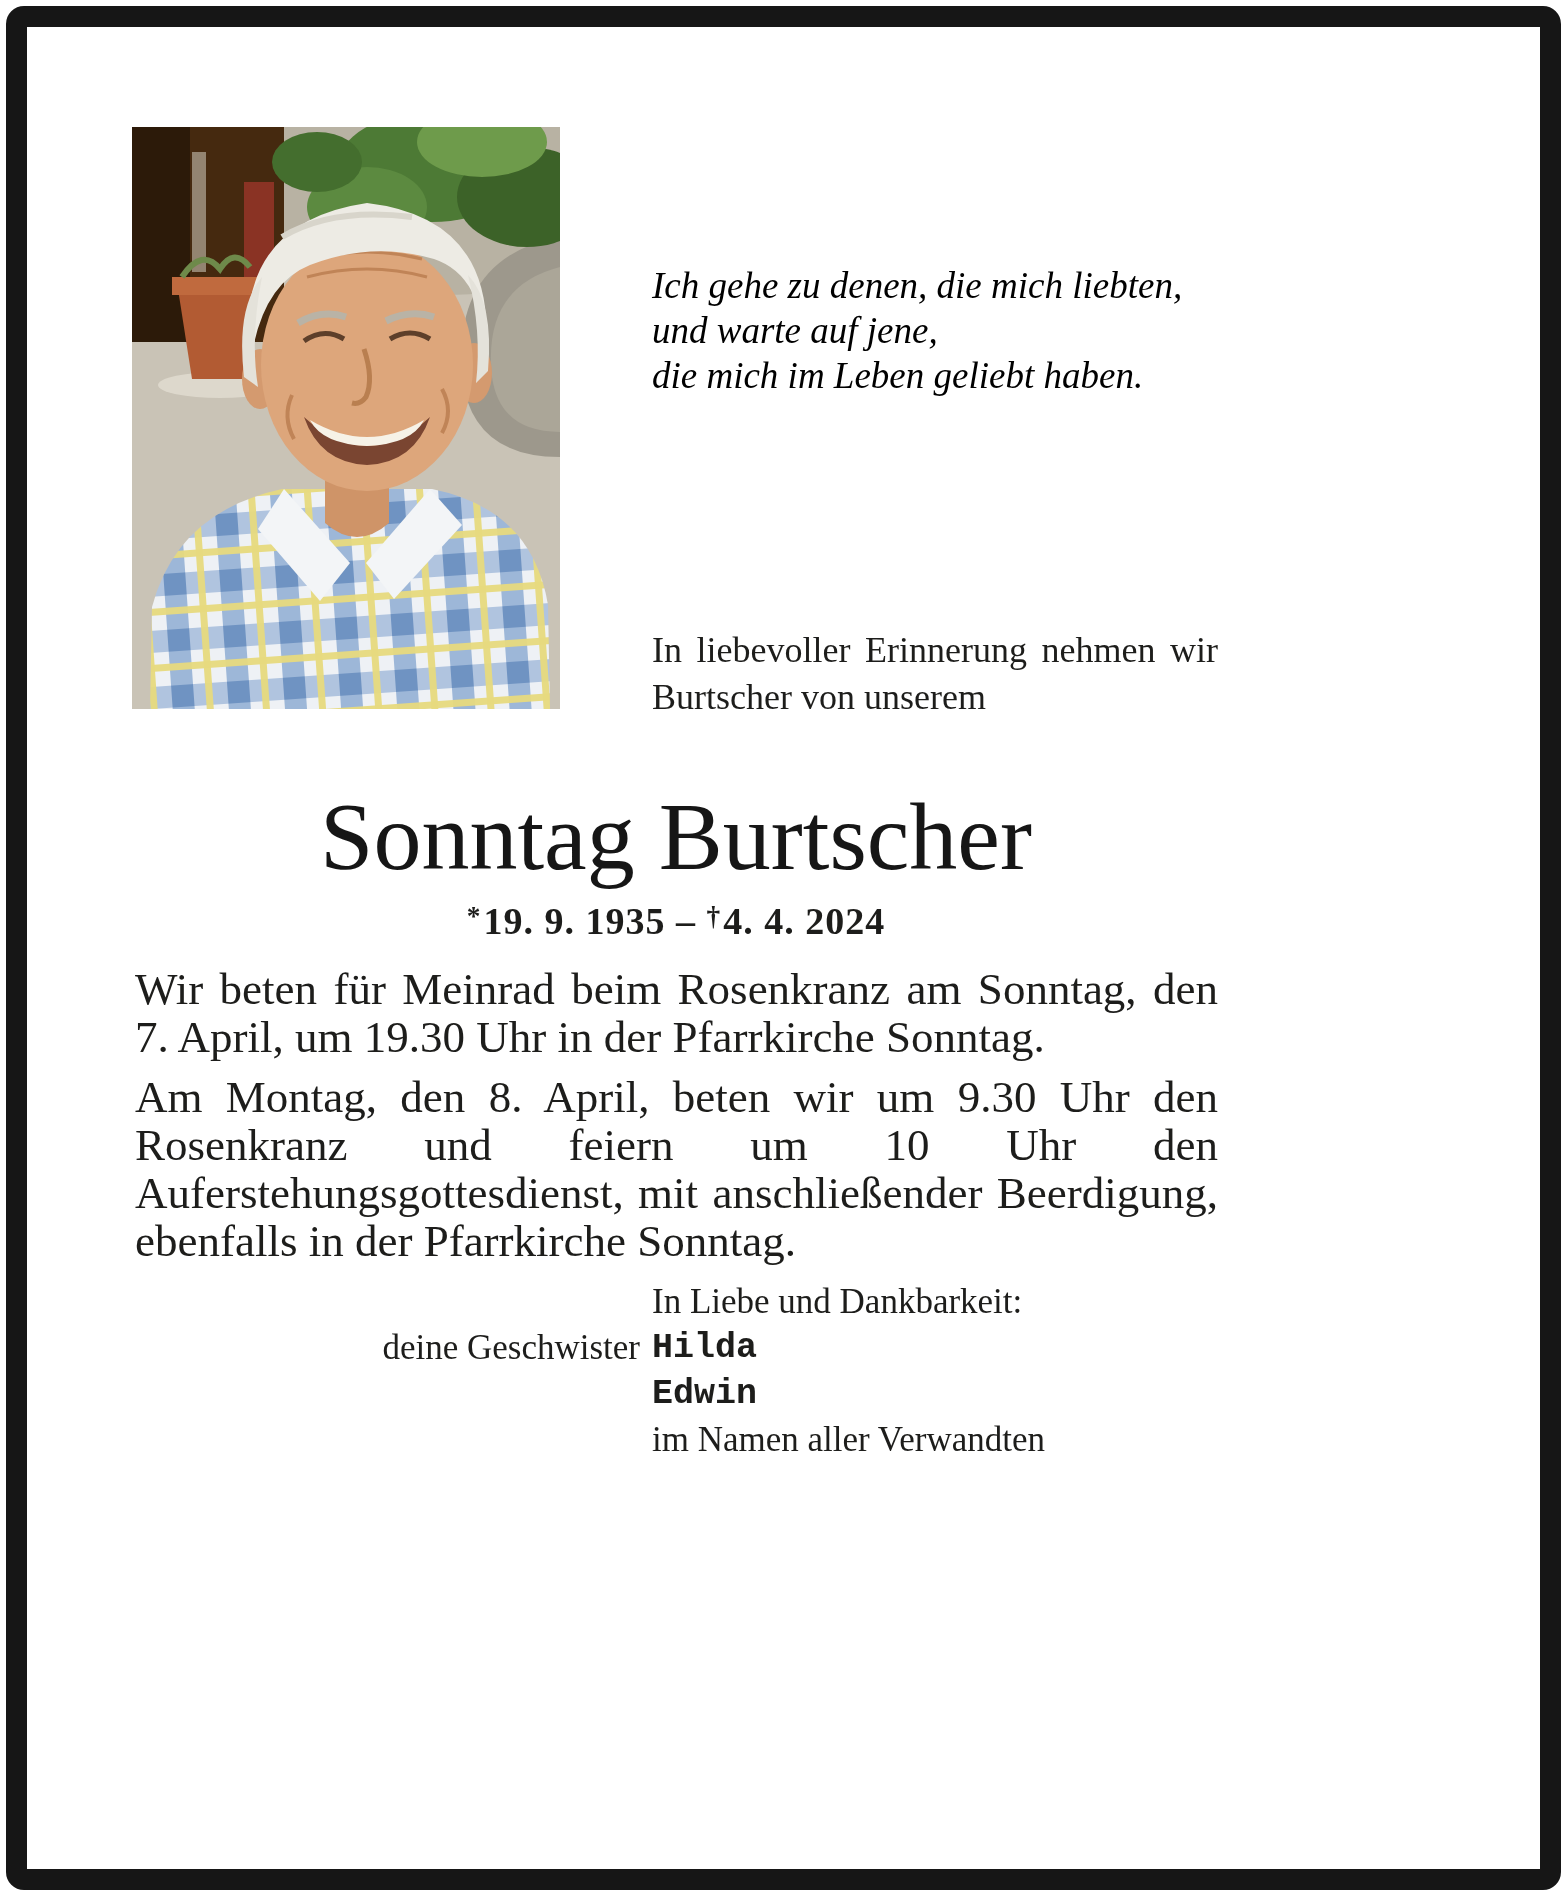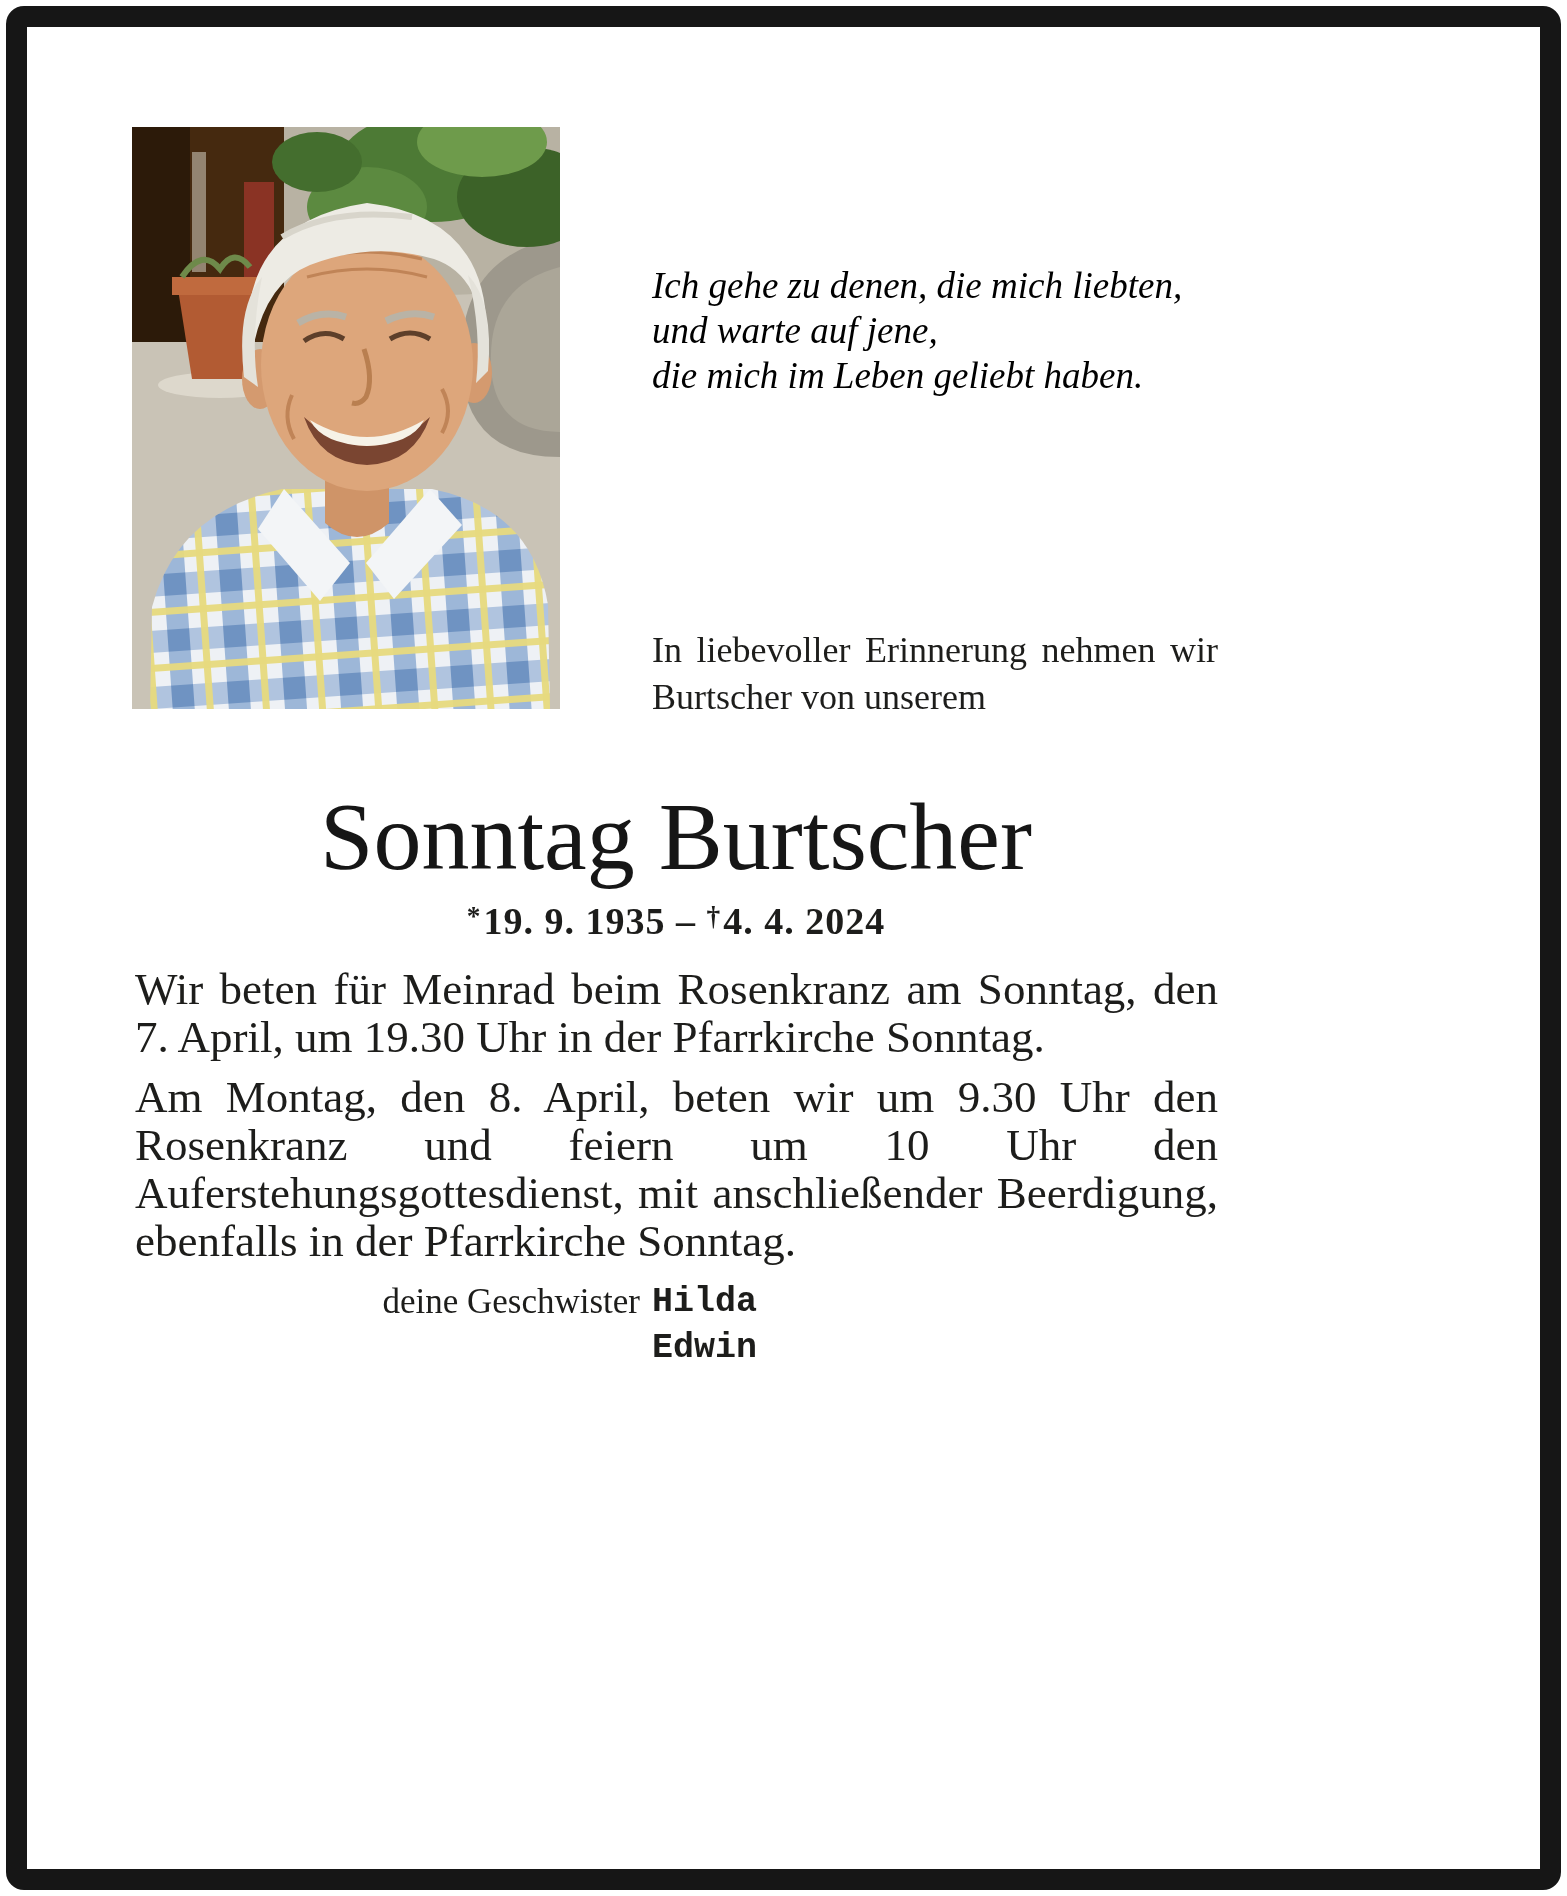--- a/index.html
+++ b/index.html
@@ -193,25 +193,30 @@
     <span class="sym">*</span><span>19. 9. 1935</span><span> – </span><span class="sym">†</span><span>4. 4. 2024</span>
   </div>
 
   <div class="para para-1">Wir beten für Meinrad beim Rosenkranz am Sonntag, den 7. April, um 19.30 Uhr in der Pfarrkirche Sonntag.</div>
 
   <div class="para para-2">Am Montag, den 8. April, beten wir um 9.30 Uhr den Rosenkranz und feiern um 10 Uhr den Auferstehungsgottesdienst, mit anschließender Beerdigung, ebenfalls in der Pfarrkirche Sonntag.</div>
 
 
   <div class="closing">
     <div class="closing-row">
+      <div class="closing-left"></div>
+      <div class="closing-right">In Liebe und Dankbarkeit:</div>
+    </div>
+    <div class="closing-row">
       <div class="closing-left">deine Geschwister</div>
       <div class="closing-right bold">Hilda</div>
     </div>
     <div class="closing-row">
       <div class="closing-left"></div>
       <div class="closing-right bold">Edwin</div>
     </div>
     <div class="closing-row">
       <div class="closing-left"></div>
+      <div class="closing-right">im Namen aller Verwandten</div>
     </div>
   </div>
 
 </div>
 
 </body></html>

